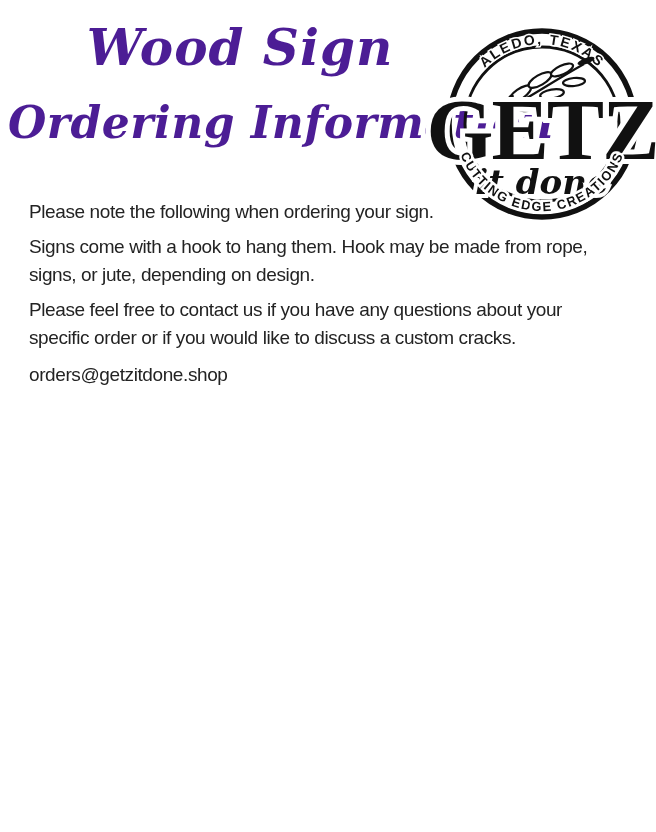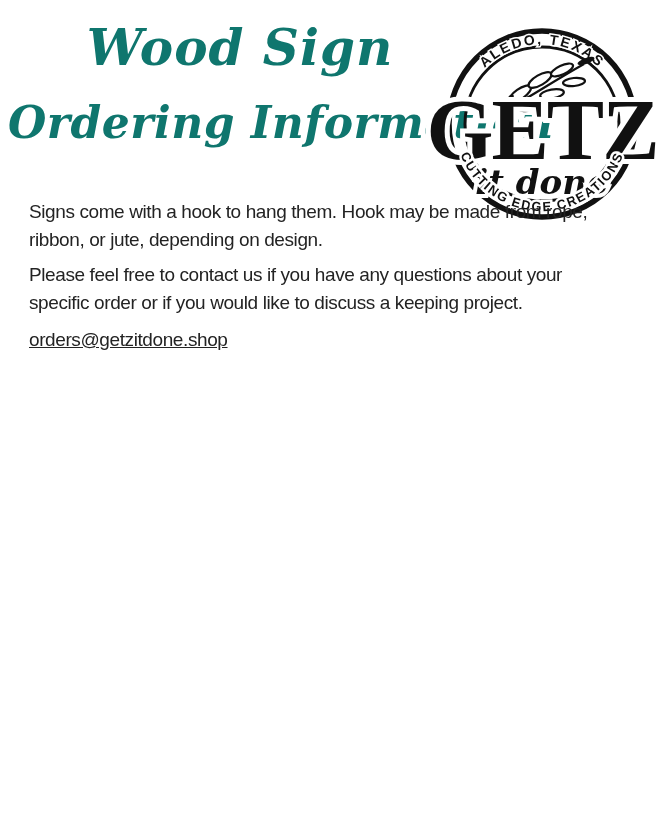--- a/index.html
+++ b/index.html
@@ -7,41 +7,41 @@
     width: 656px; height: 832px;
     background: #ffffff;
     overflow: hidden;
     position: relative;
     font-family: "Liberation Sans", sans-serif;
   }
   .header { position: absolute; top: 0; left: 0; width: 656px; height: 200px; }
   .titles {
     position: absolute; left: 8px; top: 16px; width: 464px;
     text-align: center;
-    color: #0f766e;
+    color: #4c1d95;
     font-family: "DejaVu Serif", serif;
     font-style: italic;
     font-weight: 700;
   }
   .title-line1 { font-size: 50px; line-height: 64px; letter-spacing: 1px; }
   .title-line2 { font-size: 44px; line-height: 62px; margin-top: 12px; letter-spacing: 0.5px; white-space: nowrap; }
   .logo-wrap { position: absolute; top: 14px; right: 4px; width: 220px; height: 220px; }
   .logo-wrap svg { overflow: visible; }
   .content {
     position: absolute; top: 198px; left: 29px; width: 612px;
     color: #232323;
   }
   .para {
     margin: 0 0 7px 0;
     font-size: 19px;
     line-height: 28px;
     letter-spacing: -0.4px;
     white-space: pre-line;
   }
-  .email { margin-top: 9px; text-decoration: underline; }
+  .email { margin-top: 9px; }
 </style>
 </head>
 <body>
 
 <div class="header">
   <div class="titles">
     <div class="title-line1">Wood Sign</div>
     <div class="title-line2">Ordering Information</div>
   </div>
 
@@ -76,18 +76,19 @@
       <text x="110" y="180" text-anchor="middle" font-family="DejaVu Serif, serif" font-style="italic" font-size="34" font-weight="700" fill="#111111" paint-order="stroke" stroke="#ffffff" stroke-width="8">it done</text>
 
       <text font-family="Liberation Sans, sans-serif" font-size="13" font-weight="700" letter-spacing="1.5" fill="#111111" paint-order="stroke" stroke="#ffffff" stroke-width="5">
         <textPath href="#arcBottom" startOffset="50%" text-anchor="middle">CUTTING EDGE CREATIONS</textPath>
       </text>
     </svg>
   </div>
 </div>
 
 <div class="content">
+  <p class="para">Please note the following when ordering your sign.</p>
   <p class="para">Signs come with a hook to hang them. Hook may be made from rope,
-ribbon, or jute, depending on design.</p>
+signs, or jute, depending on design.</p>
   <p class="para">Please feel free to contact us if you have any questions about your
-specific order or if you would like to discuss a keeping project.</p>
+specific order or if you would like to discuss a custom cracks.</p>
   <p class="para email">orders@getzitdone.shop</p>
 </div>
 
 </body></html>

